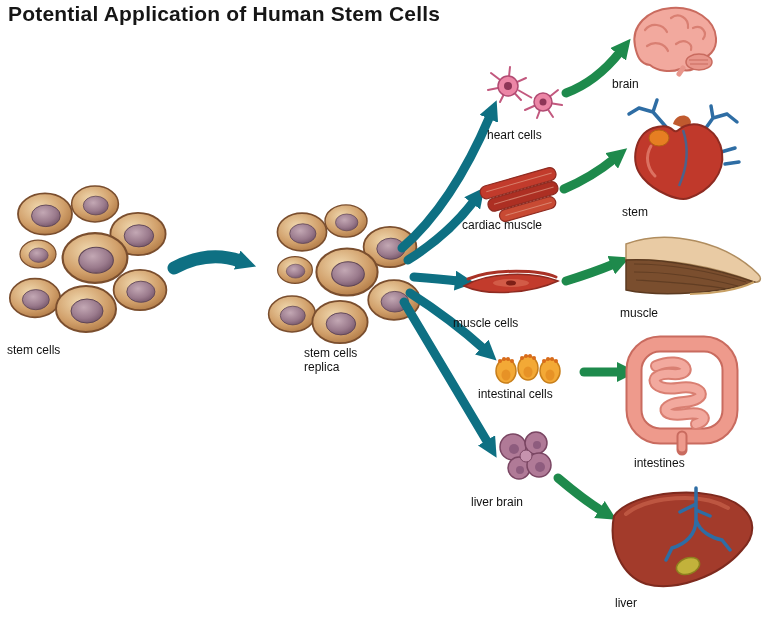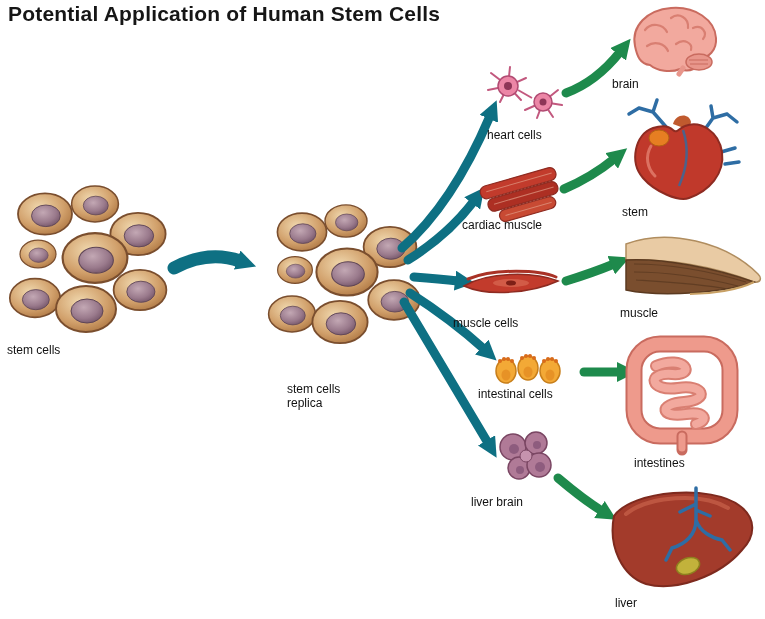--- a/index.html
+++ b/index.html
@@ -189,21 +189,21 @@
 
     <g transform="translate(684,540)">
       <path d="M -70,-24 C -52,-50 28,-56 56,-34 C 72,-22 72,-4 58,10 C 36,36 -8,52 -38,44 C -62,36 -76,6 -70,-24 Z" fill="#A33B2B" stroke="#7E2A1E" stroke-width="2"></path>
       <path d="M -58,-26 C -36,-44 18,-48 44,-32" stroke="#C05A44" stroke-width="4" fill="none" stroke-linecap="round" opacity="0.9"></path>
       <path d="M 12,-52 L 12,-20 M 12,-20 C 12,-6 2,4 -12,8 M 12,-20 C 16,-8 28,-2 38,0 M -12,8 L -18,20 M 38,0 L 46,10 M 12,-36 L -4,-28 M 12,-30 L 26,-24" stroke="#2E6DA4" stroke-width="3.5" fill="none" stroke-linecap="round"></path>
       <ellipse cx="4" cy="26" rx="12" ry="8" fill="#C2B23B" stroke="#8E7F1E" stroke-width="1.5" transform="rotate(-20 4 26)"></ellipse>
     </g>
   </svg>
 
   <div class="lbl" style="left:7px;top:343px;width:120px;">stem cells</div>
-  <div class="lbl" style="left:287px;top:346px;width:72px;margin-top:36px;">stem cells replica</div>
+  <div class="lbl" style="left:304px;top:346px;width:72px;">stem cells replica</div>
   <div class="lbl" style="left:487px;top:128px;width:100px;">heart cells</div>
   <div class="lbl" style="left:462px;top:218px;width:120px;">cardiac muscle</div>
   <div class="lbl" style="left:453px;top:300px;width:120px;margin-top:16px;">muscle cells</div>
   <div class="lbl" style="left:478px;top:387px;width:124px;">intestinal cells</div>
   <div class="lbl" style="left:471px;top:495px;width:100px;">liver brain</div>
   <div class="lbl" style="left:612px;top:77px;width:120px;">brain</div>
   <div class="lbl" style="left:622px;top:205px;width:120px;">stem</div>
   <div class="lbl" style="left:620px;top:306px;width:120px;">muscle</div>
   <div class="lbl" style="left:634px;top:456px;width:120px;">intestines</div>
   <div class="lbl" style="left:615px;top:596px;width:120px;">liver</div>

